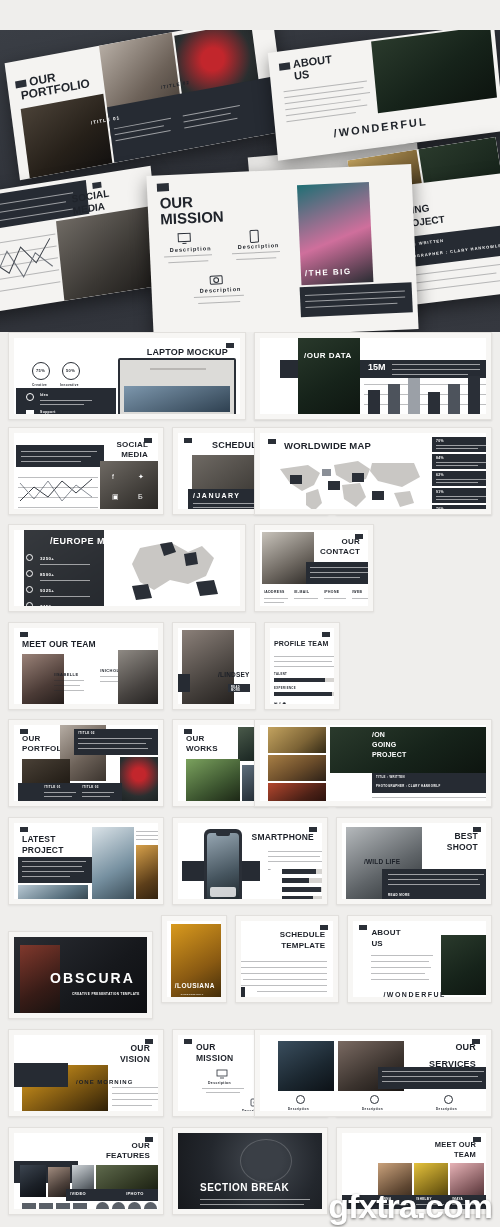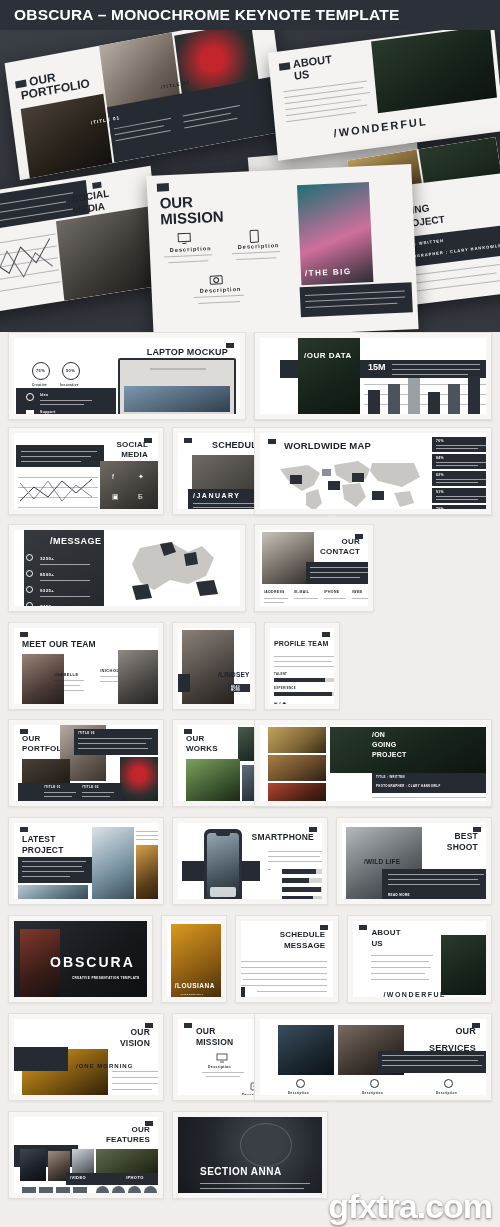--- a/index.html
+++ b/index.html
@@ -119,23 +119,20 @@
     font-family:"Liberation Sans", sans-serif;
     text-shadow:0 1px 3px rgba(0,0,0,.55);
     letter-spacing:-1px; z-index:50; line-height:1;
   }
 </style>
 </head>
 <body>
 
 <div class="page">
 
-  <div class="header">
-    <div class="header-title">OBSCURA – MONOCHROME KEYNOTE TEMPLATE</div>
-  </div>
 
   <div class="hero">
 
     <div class="hero-slide hs-behind"></div>
 
     <div class="hero-slide hs-portfolio">
       <div class="hs-inner">
         <div class="sq" style="left:8px;top:20px;width:11px;height:7px;"></div>
         <div class="hs-label" style="left:22px;top:17px;font-size:12px;">OUR</div>
         <div class="hs-label" style="left:12px;top:29px;font-size:12px;">PORTFOLIO</div>
@@ -459,21 +456,21 @@
 
         </div>
       </div>
     </div>
 
     <div class="row" style="margin-top:9px;">
       <div class="card c-half">
         <div class="slide">
           <div class="ph" style="left:10px;top:0;width:80px;height:88px;background:linear-gradient(150deg,#6e6a63,#3b3833 60%,#201e1b);"></div>
           <div class="blk" style="left:10px;top:0;width:80px;height:88px;opacity:.78;"></div>
-          <div class="ttl w" style="left:36px;top:7px;font-size:9px;letter-spacing:.5px;">/MESSAGE MAP</div>
+          <div class="ttl w" style="left:36px;top:7px;font-size:9px;letter-spacing:.5px;">/EUROPE MAP</div>
           <div class="mini w" style="left:26px;top:26px;font-size:4.4px;">3250+</div>
           <div class="linef" style="left:26px;top:34px;width:50px;"></div>
           <div class="mini w" style="left:26px;top:42px;font-size:4.4px;">8500+</div>
           <div class="linef" style="left:26px;top:50px;width:50px;"></div>
           <div class="mini w" style="left:26px;top:58px;font-size:4.4px;">9325+</div>
           <div class="linef" style="left:26px;top:66px;width:50px;"></div>
           <div class="mini w" style="left:26px;top:74px;font-size:4.4px;">7450+</div>
           <div class="circ w" style="left:12px;top:24px;width:7px;height:7px;"></div>
           <div class="circ w" style="left:12px;top:40px;width:7px;height:7px;"></div>
           <div class="circ w" style="left:12px;top:56px;width:7px;height:7px;"></div>
@@ -690,41 +687,41 @@
           <div class="blk" style="left:40px;top:46px;width:108px;height:34px;"></div>
           <div class="linef" style="left:46px;top:51px;width:96px;"></div>
           <div class="linef" style="left:46px;top:56px;width:90px;"></div>
           <div class="linef" style="left:46px;top:61px;width:92px;"></div>
           <div class="mini w" style="left:46px;top:70px;font-size:3px;">READ MORE</div>
         </div>
       </div>
     </div>
 
     <div class="row" style="margin-top:10px;">
-      <div class="card" style="width:156px;height:88px;">
+      <div class="card" style="width:156px;height:88px;margin-top:16px;">
         <div class="slide dark" style="background:linear-gradient(140deg,#2a2d33,#16181c 60%,#0e0f12);">
           <div class="ph" style="left:6px;top:8px;width:40px;height:72px;background:linear-gradient(150deg,#8a3a2c,#3a1b15 60%,#15100e);opacity:.9;"></div>
           <div class="ttl w" style="left:36px;top:34px;font-size:14px;letter-spacing:2px;">OBSCURA</div>
           <div class="mini w" style="left:58px;top:55px;font-size:3px;line-height:1.5;">CREATIVE PRESENTATION TEMPLATE</div>
         </div>
       </div>
 
       <div class="card" style="width:72px;height:88px;">
         <div class="slide">
           <div class="ph" style="left:4px;top:3px;width:62px;height:78px;background:linear-gradient(150deg,#d99a1e,#8a5a12 55%,#2e2008);"></div>
           <div class="ttl w" style="left:8px;top:62px;font-size:6.5px;letter-spacing:.5px;">/LOUSIANA</div>
           <div class="mini w" style="left:14px;top:72px;font-size:2.4px;">PHOTOGRAPHY</div>
         </div>
       </div>
 
       <div class="card" style="width:112px;height:88px;">
         <div class="slide">
           <div class="mark" style="right:5px;top:4px;"></div>
           <div class="ttl" style="right:8px;top:10px;font-size:8px;">SCHEDULE</div>
-          <div class="ttl" style="right:8px;top:21px;font-size:8px;">MESSAGE</div>
+          <div class="ttl" style="right:8px;top:21px;font-size:8px;">TEMPLATE</div>
           <div class="lined" style="right:6px;top:40px;width:94px;"></div>
           <div class="lined" style="right:6px;top:46px;width:88px;"></div>
           <div class="lined" style="right:6px;top:52px;width:92px;"></div>
           <div class="lined" style="right:6px;top:58px;width:84px;"></div>
           <div class="lined" style="right:6px;top:64px;width:90px;"></div>
           <div class="lined" style="right:6px;top:70px;width:70px;"></div>
           <div class="blk" style="left:-2px;top:66px;width:6px;height:10px;"></div>
         </div>
       </div>
 
@@ -844,26 +841,43 @@
           <div class="bar" style="left:59px;top:70px;width:14px;height:11px;background:#5a6068;"></div>
           <div style="position:absolute;left:82px;top:69px;width:13px;height:13px;border-radius:50%;background:#5a6068;"></div>
           <div style="position:absolute;left:98px;top:69px;width:13px;height:13px;border-radius:50%;background:#5a6068;"></div>
           <div style="position:absolute;left:114px;top:69px;width:13px;height:13px;border-radius:50%;background:#5a6068;"></div>
           <div style="position:absolute;left:130px;top:69px;width:13px;height:13px;border-radius:50%;background:#5a6068;"></div>
         </div>
       </div>
 
       <div class="card c-third" style="width:156px;">
         <div class="slide dark" style="background:radial-gradient(circle at 60% 35%,#3a3f46 0 18%,#23272d 55%,#16181c);">
-          <div class="ttl w" style="left:22px;top:50px;font-size:10px;letter-spacing:.5px;">SECTION ANNA</div>
+          <div class="ttl w" style="left:22px;top:50px;font-size:10px;letter-spacing:.5px;">SECTION BREAK</div>
           <div class="linef" style="left:22px;top:66px;width:110px;"></div>
           <div class="linef" style="left:22px;top:71px;width:104px;"></div>
 
           <div style="position:absolute;left:62px;top:6px;width:52px;height:44px;border:1px solid rgba(255,255,255,.18);border-radius:50%;"></div>
         </div>
       </div>
 
+      <div class="card c-third" style="width:156px;">
+        <div class="slide">
+          <div class="mark" style="right:5px;top:4px;"></div>
+          <div class="ttl" style="right:10px;top:8px;font-size:7.5px;">MEET OUR</div>
+          <div class="ttl" style="right:10px;top:18px;font-size:7.5px;">TEAM</div>
+          <div class="ph" style="left:36px;top:30px;width:34px;height:46px;background:linear-gradient(150deg,#caa27c,#5f4732 60%,#241a12);"></div>
+          <div class="ph" style="left:72px;top:30px;width:34px;height:46px;background:linear-gradient(150deg,#e5c23c,#7a6416 60%,#2a2208);"></div>
+          <div class="ph" style="left:108px;top:30px;width:34px;height:46px;background:linear-gradient(150deg,#e6b2b6,#7a5256 60%,#2a1a1c);"></div>
+          <div class="blk" style="left:0;top:62px;width:152px;height:20px;"></div>
+          <div class="mini w" style="left:38px;top:64px;font-size:3px;">/ANNA</div>
+          <div class="mini w" style="left:74px;top:64px;font-size:3px;">/SHELBY</div>
+          <div class="mini w" style="left:110px;top:64px;font-size:3px;">/MAYA</div>
+          <div class="linef" style="left:38px;top:71px;width:28px;"></div>
+          <div class="linef" style="left:74px;top:71px;width:28px;"></div>
+          <div class="linef" style="left:110px;top:71px;width:28px;"></div>
+        </div>
+      </div>
     </div>
 
   </div>
 
   <div class="watermark">gfxtra.com</div>
 </div>
 
 </body></html>

